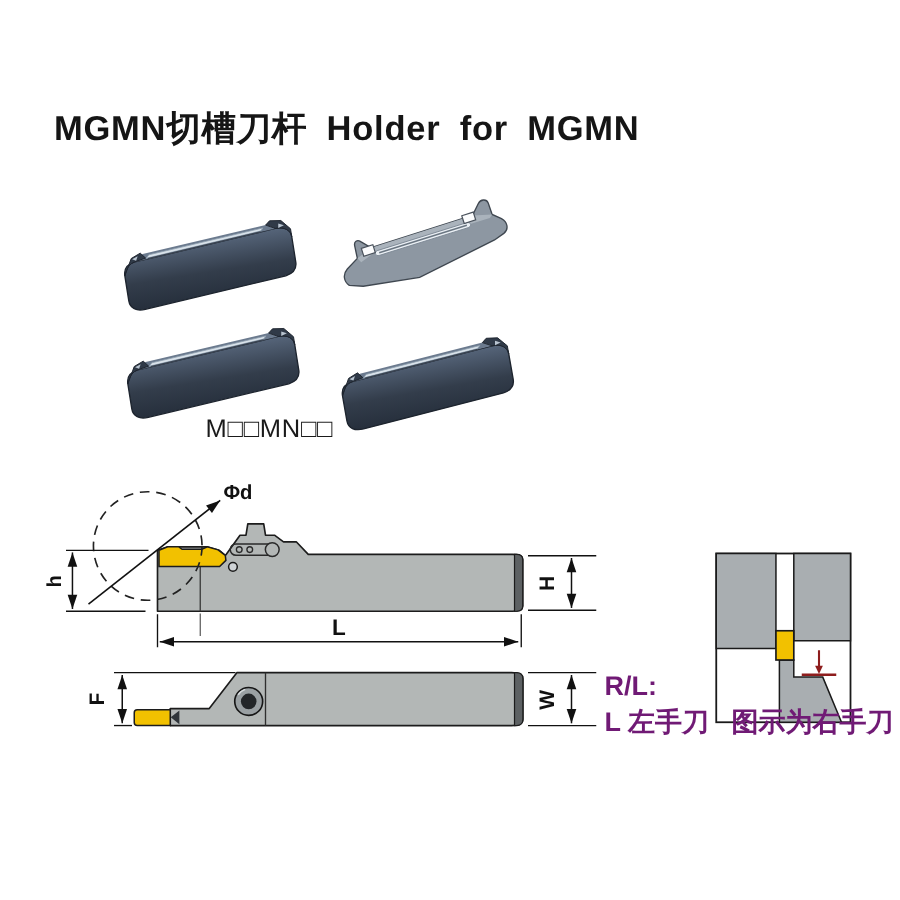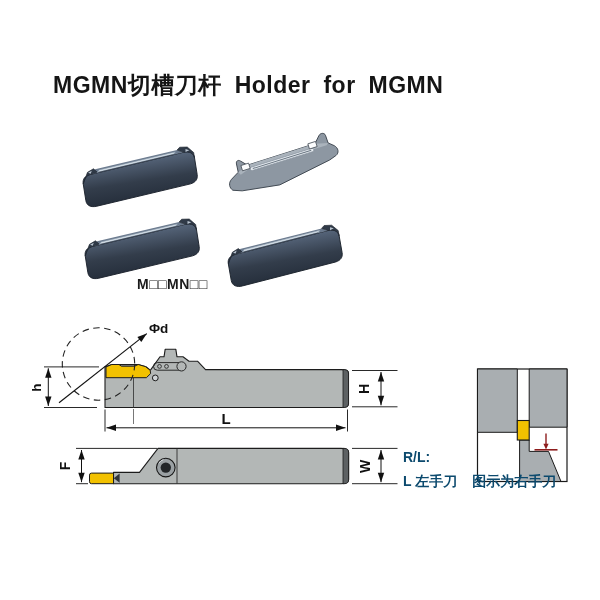--- a/index.html
+++ b/index.html
@@ -1,32 +1,32 @@
 <!DOCTYPE html>
 <html><head>
 <meta charset="utf-8">
 <style>
   html,body{margin:0;padding:0;}
   body{
     width:600px;height:600px;background:#ffffff;position:relative;overflow:hidden;
     font-family:"Liberation Sans", sans-serif;color:#111;
   }
   .title{
-    position:absolute;left:53px;top:70px;font-size:23px;font-weight:bold;
+    position:absolute;left:36px;top:70px;font-size:23px;font-weight:bold;
     letter-spacing:.5px;word-spacing:6px;white-space:nowrap;color:#151515;
   }
   .photos{position:absolute;left:56px;top:126px;width:330px;height:172px;}
   .code{
-    position:absolute;left:137px;top:276px;font-size:14px;font-weight:700;
+    position:absolute;left:137px;top:276px;font-size:17px;font-weight:400;
     letter-spacing:.5px;color:#1a1a1a;white-space:nowrap;
   }
   .drawing{position:absolute;left:0;top:0;width:600px;height:600px;}
   .notes{
-    position:absolute;left:403px;top:446px;font-size:14px;font-weight:600;
-    line-height:23.5px;color:#0c4a6e;white-space:nowrap;
+    position:absolute;left:403px;top:446px;font-size:18px;font-weight:600;
+    line-height:23.5px;color:#701a75;white-space:nowrap;
   }
   .notes .gap{margin-left:15px;}
   svg text{font-family:"Liberation Sans", sans-serif;fill:#111;}
   .dimtxt{font-size:14px;font-weight:bold;}
   .dimtxt-sm{font-size:13.5px;font-weight:bold;}
 </style>
 </head>
 <body>
 
 <div class="title">MGMN切槽刀杆 Holder for MGMN</div>

